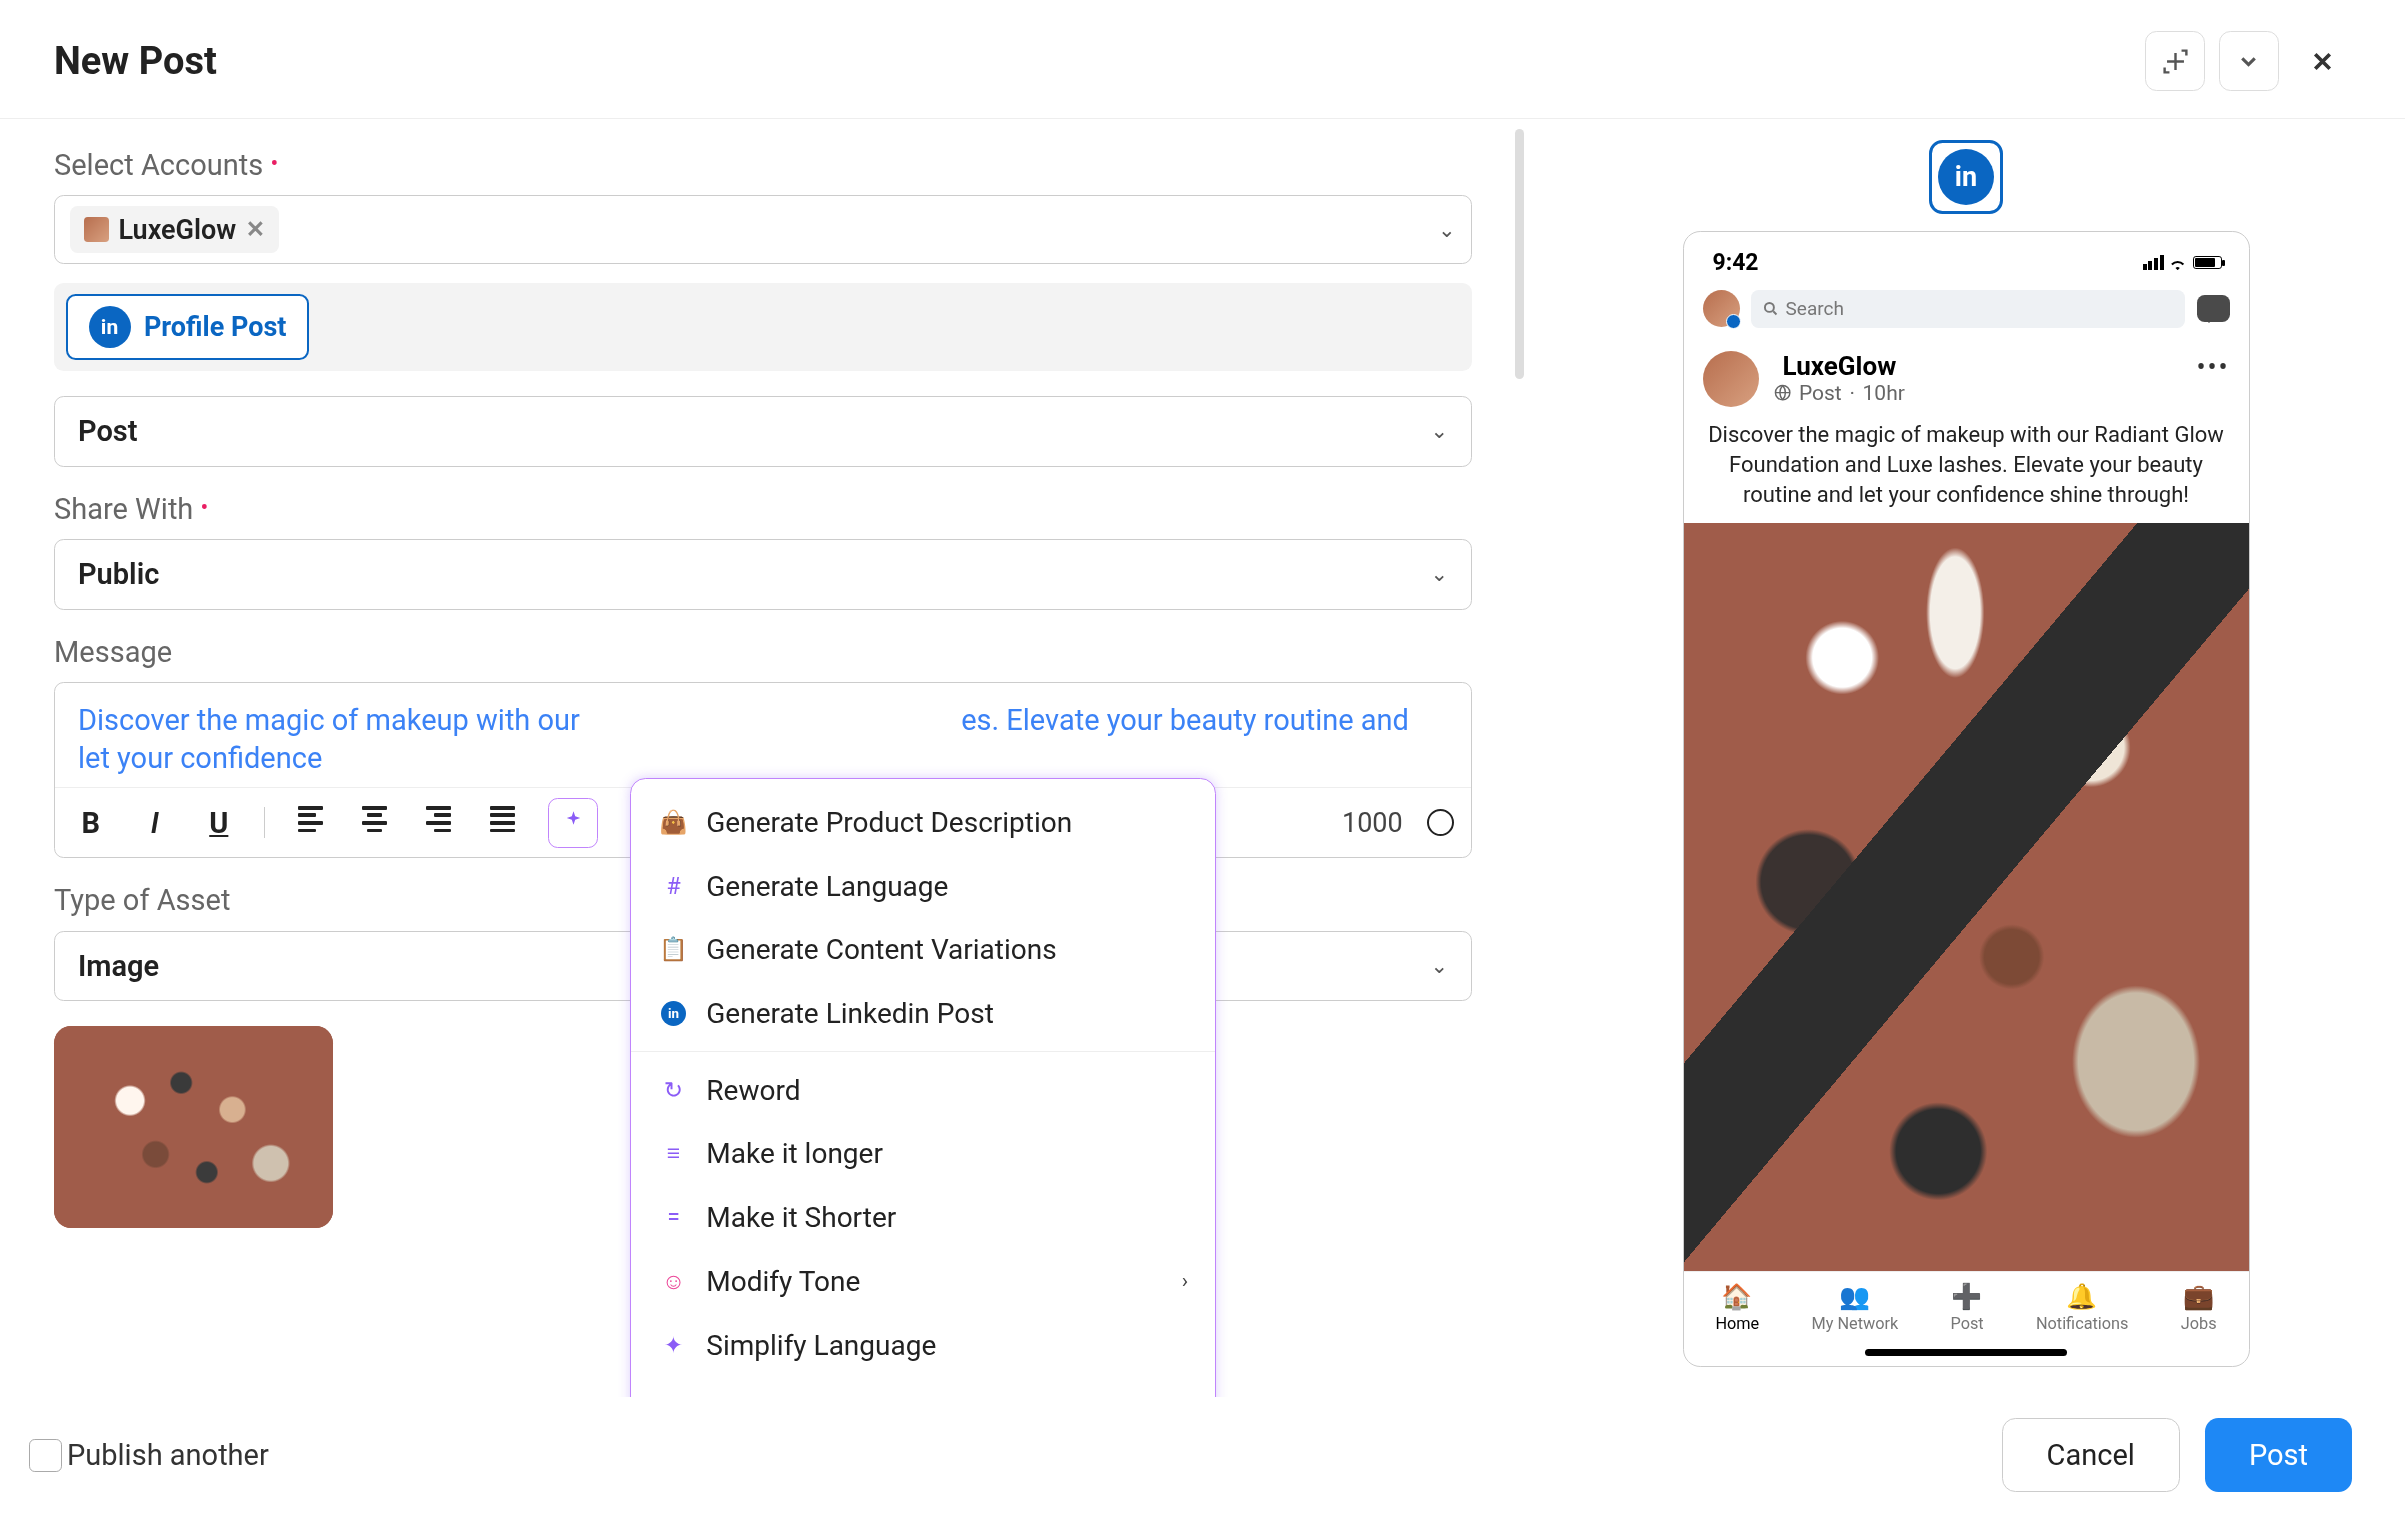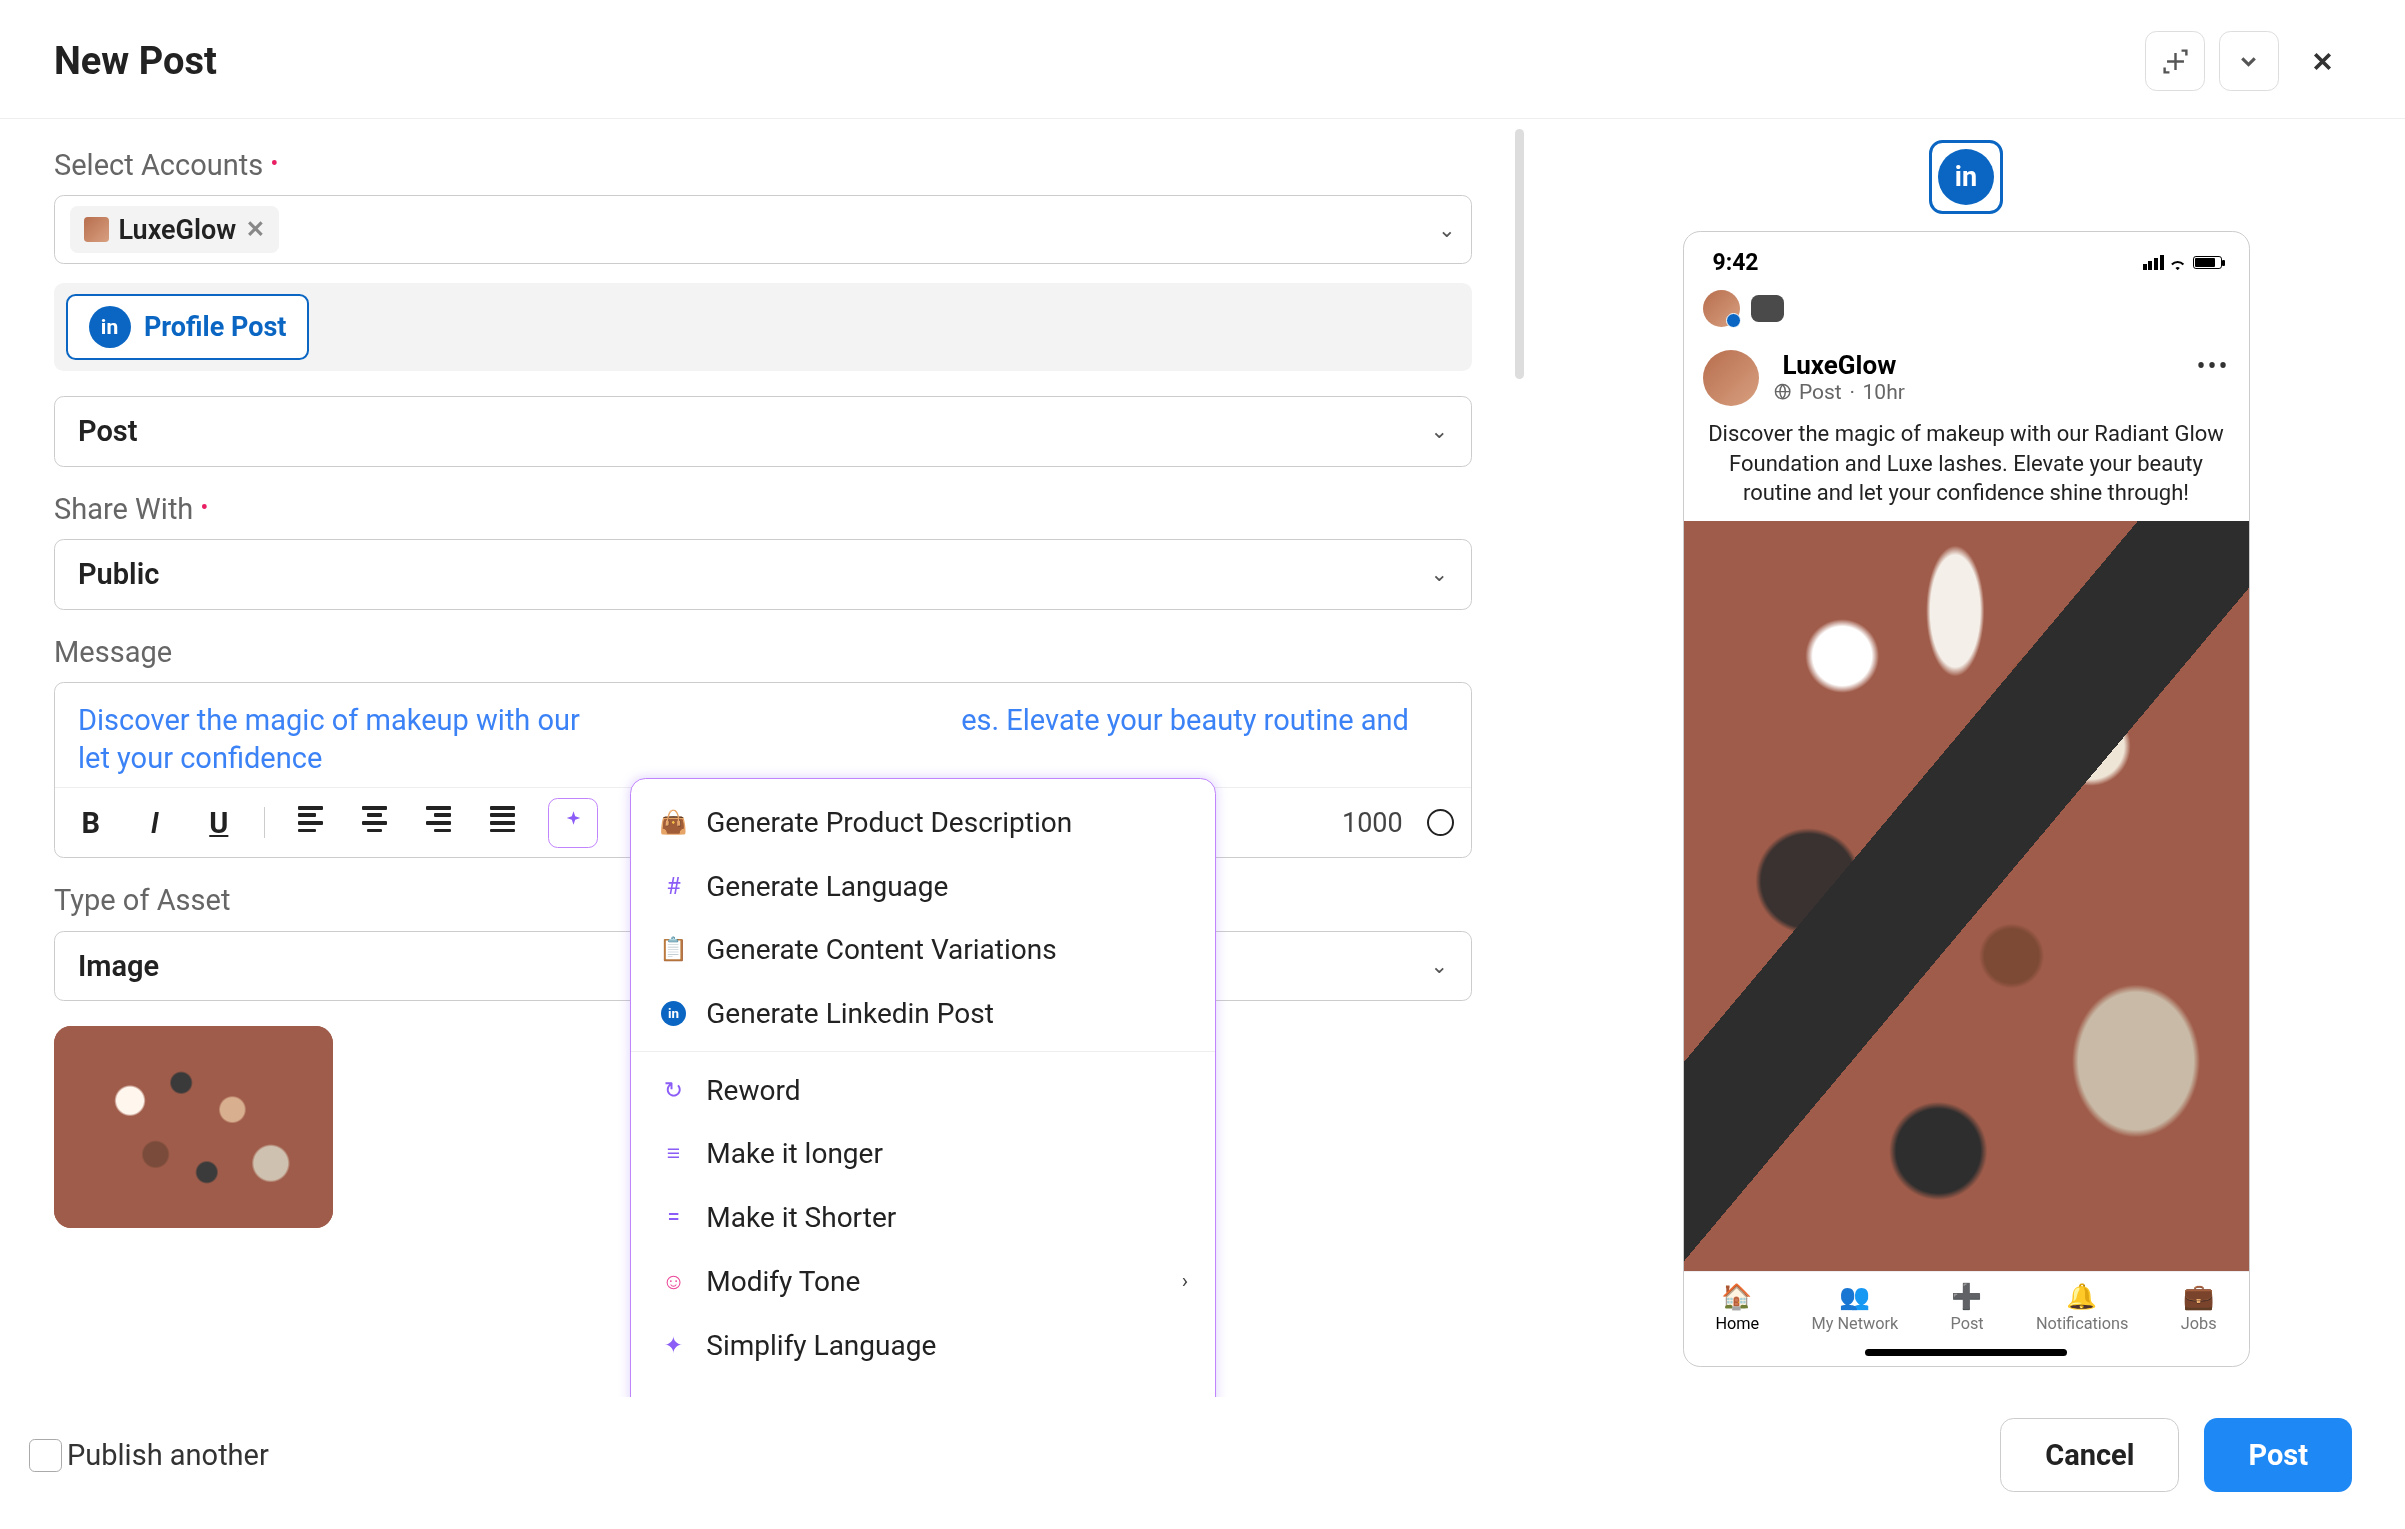--- a/index.html
+++ b/index.html
@@ -99,21 +99,21 @@
   .ph-tab { display:flex; flex-direction:column; align-items:center; gap:3.8px; font-size:16.3px; color:#777;}
   .ph-tab.active { color:#000;}
   .ph-tab-icon{font-size:25px;}
   .ph-home-ind { width:202px; height:7.7px; background:#000; border-radius:4.8px; margin: 11.5px auto 9.6px auto;}
 
   
   .footer { display:flex; align-items:center; justify-content:space-between; padding: 21px 54px 37px 29px; }
   .publish-another { display:flex; align-items:center; gap:5px; font-size:29px; color:#333;}
   .checkbox { width:33px; height:33px; border:1.9px solid #aaa; border-radius:5.8px; background:#fff;}
   .footer-actions { display:flex; gap:25px;}
-  .btn { padding: 19px 44px; border-radius:13.4px; font-size:29px; font-weight:700; cursor:pointer;}
+  .btn { padding: 19px 44px; border-radius:13.4px; font-size:29px; font-weight:400; cursor:pointer;}
   .btn-cancel { background:#fff; border:1.9px solid #ccc; color:#222;}
   .btn-post { background:#1e88f5; border:none; color:#fff;}
 </style>
 </head>
 <body>
 
 <div class="app">
   <div class="header">
     <h1>New Post</h1>
     <div class="header-actions">
@@ -283,20 +283,27 @@
                   <path d="M12 18l-3-3a4.5 4.5 0 016 0l-3 3zM3 9a13 13 0 0118 0l-2 2a10 10 0 00-14 0L3 9z"></path>
                 </svg>
             </span>
             <span class="batt">
                 <i></i>
               </span>
           </span>
         </div>
         <div class="phone-search-row">
           <span class="ph-avatar"></span>
+          <span class="ph-search">
+            <svg width="15.4" height="15.4" viewBox="0 0 24 24" fill="none" stroke="#777" stroke-width="3">
+                <circle cx="10" cy="10" r="7"></circle>
+                <path d="M21 21l-5-5"></path>
+              </svg>
+            <span>Search</span>
+          </span>
           <span class="ph-chat"></span>
         </div>
         <div class="ph-post-head">
           <span class="ph-big-avatar"></span>
           <div>
             <div class="ph-name">LuxeGlow</div>
             <div class="ph-meta">
               <svg width="17.3" height="17.3" viewBox="0 0 24 24" fill="none" stroke="#666" stroke-width="2">
                   <circle cx="12" cy="12" r="10"></circle>
                   <path d="M2 12h20M12 2a15 15 0 010 20M12 2a15 15 0 000 20"></path>

